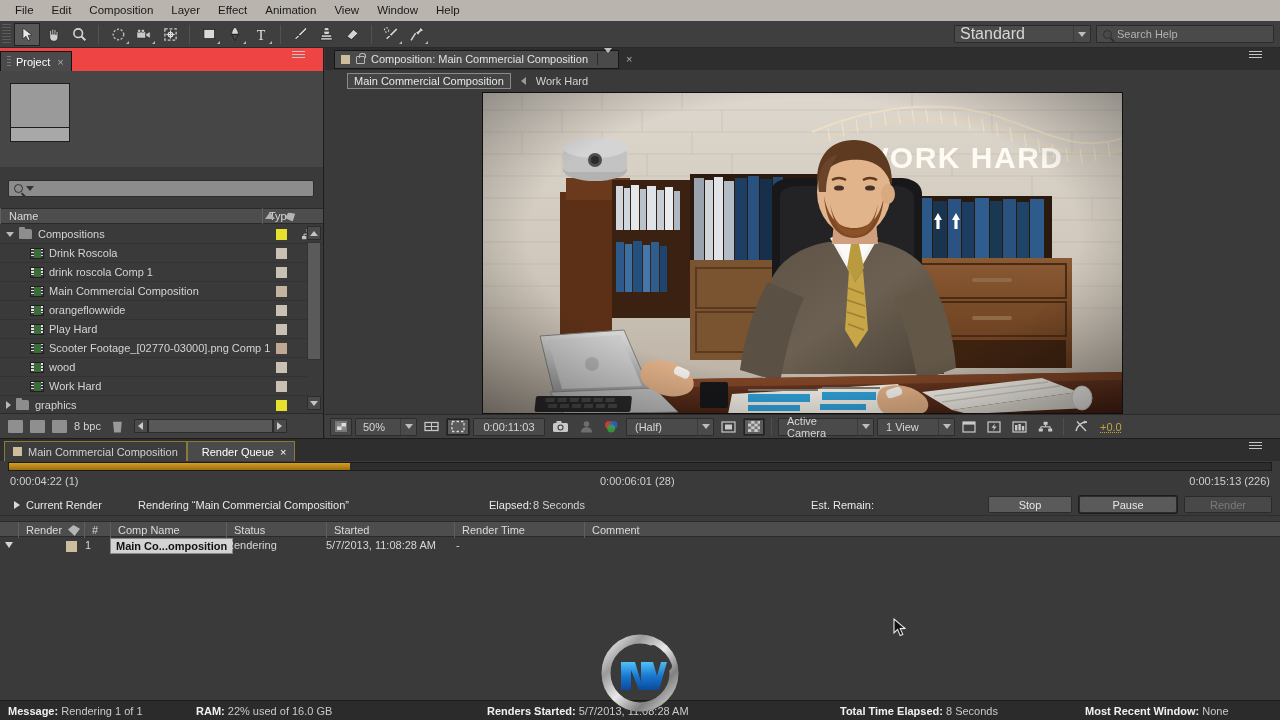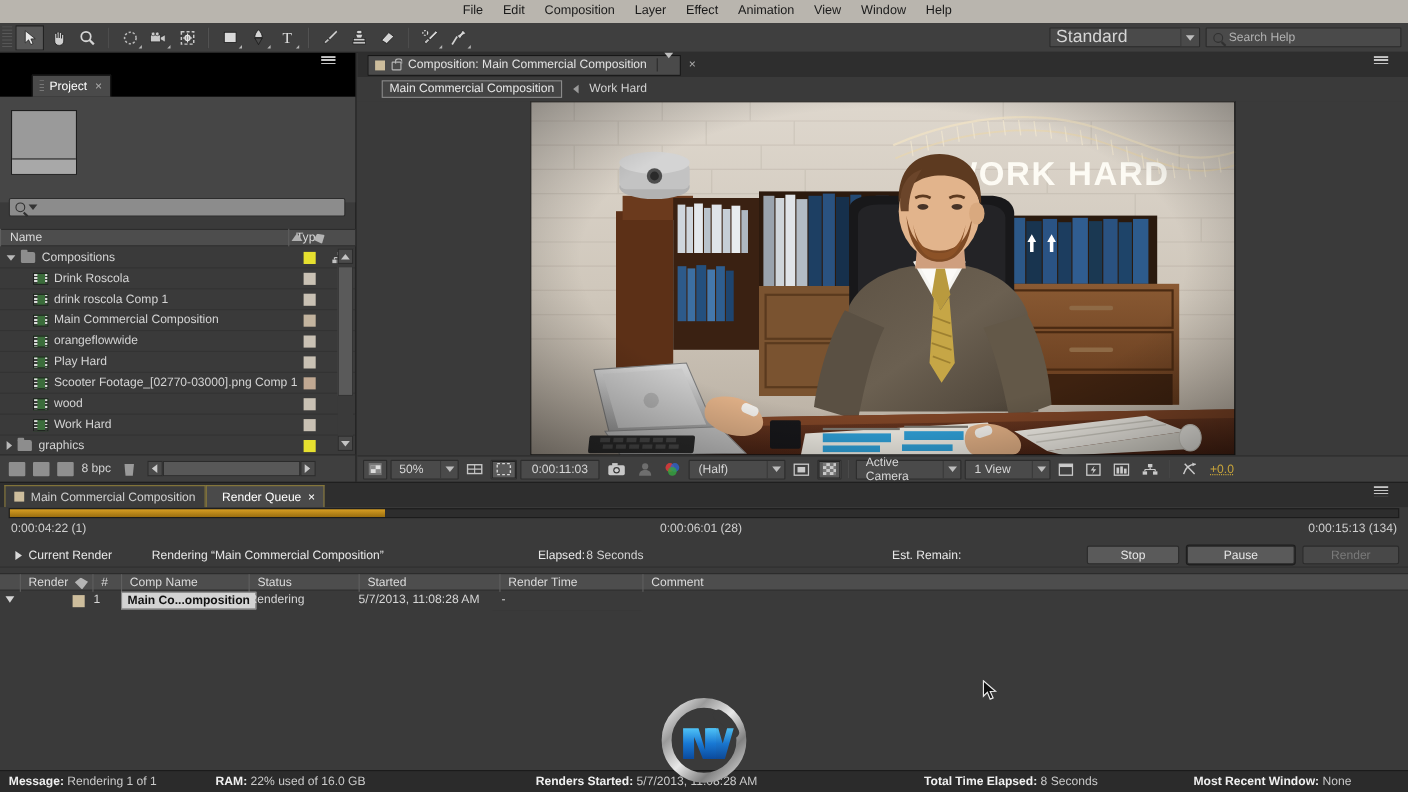--- a/index.html
+++ b/index.html
@@ -7,21 +7,21 @@
   body{
     font-family:"Liberation Sans", sans-serif;
     background:#3a3a3a; color:#d2d2d2; font-size:11px;
     -webkit-font-smoothing:none;
   }
   #app{ position:relative; width:1280px; height:720px; }
 
   
   .menubar{
     height:21px; background:#b9b5ae; display:flex; align-items:center;
-    padding-left:6px; color:#1a1a1a; font-size:11.5px;justify-content:center;
+    padding-left:6px; color:#1a1a1a; font-size:11.5px;
   }
   .menubar .mi{ padding:0 9px; line-height:21px; cursor:default; }
 
   
   .toolbar{
     height:27px; background:#3f3f3f; display:flex; align-items:center;
     border-bottom:1px solid #2a2a2a; position:relative;
   }
   .grip{ width:9px; height:20px; margin:0 3px 0 2px;
     background:repeating-linear-gradient(to bottom,#666 0 1px,transparent 1px 3px);
@@ -42,21 +42,21 @@
   }
   .ws-select .arrow{ position:absolute; right:0; top:0; bottom:0; width:17px;
      background:#4a4a4a; border-left:1px solid #3a3a3a; display:flex;align-items:center;justify-content:center;}
   .tri-d{ width:0;height:0;border-left:4px solid transparent;border-right:4px solid transparent;border-top:5px solid #bdbdbd;}
   .searchhelp{
     width:178px; height:18px; background:#4a4a4a; border:1px solid #2b2b2b;
     display:flex; align-items:center; gap:5px; padding-left:6px; color:#b2b2b2; font-size:11px; border-radius:1px;
   }
 
   
-  .panel-tabbar{ height:40px; background:#000000; display:flex; align-items:flex-end; position:relative;padding-left:29px;}
+  .panel-tabbar{ height:23px; background:#ef4444; display:flex; align-items:flex-end; position:relative;}
   .ptab{
     height:20px; background:#3c3c3c; display:flex; align-items:center; gap:5px;
     padding:0 7px 0 6px; font-size:11px; color:#cfcfcf; border:1px solid #202020;
     border-bottom:none; position:relative; cursor:pointer;
   }
   .ptab.active{ background:#4a4a4a; color:#fff; border-color:#151515;}
   .ptab .tabgrip{ width:4px;height:11px;
      background:repeating-linear-gradient(to bottom,#777 0 1px,transparent 1px 3px);}
   .ptab .x{ font-size:11px; color:#aaa; margin-left:2px;}
   .panel-menu{ position:absolute; right:18px; top:3px; display:flex; align-items:center; gap:2px;}
@@ -870,21 +870,21 @@
       </div>
     </div>
 
     <div class="progbar-wrap">
       <div class="progbar" id="progfill" style="width: 27%;"></div>
     </div>
 
     <div class="timerow">
       <span class="t" style="left:10px">0:00:04:22 (1)</span>
       <span class="t" style="left:600px">0:00:06:01 (28)</span>
-      <span class="t" style="right:10px">0:00:15:13 (134)</span>
+      <span class="t" style="right:10px">0:00:15:13 (226)</span>
     </div>
 
     <div class="currow">
       <span style="position:absolute;left:14px;width:0;height:0;border-top:4.5px solid transparent;border-bottom:4.5px solid transparent;border-left:6px solid #d9d9d9"></span>
       <span class="bold" style="position:absolute;left:26px">Current Render</span>
       <span class="bold" style="position:absolute;left:138px">Rendering “Main Commercial Composition”</span>
       <span class="bold" style="position:absolute;left:489px">Elapsed:</span>
       <span style="position:absolute;left:533px">8 Seconds</span>
       <span class="bold" style="position:absolute;left:811px">Est. Remain:</span>
       <span style="position:absolute;left:884px"></span>

